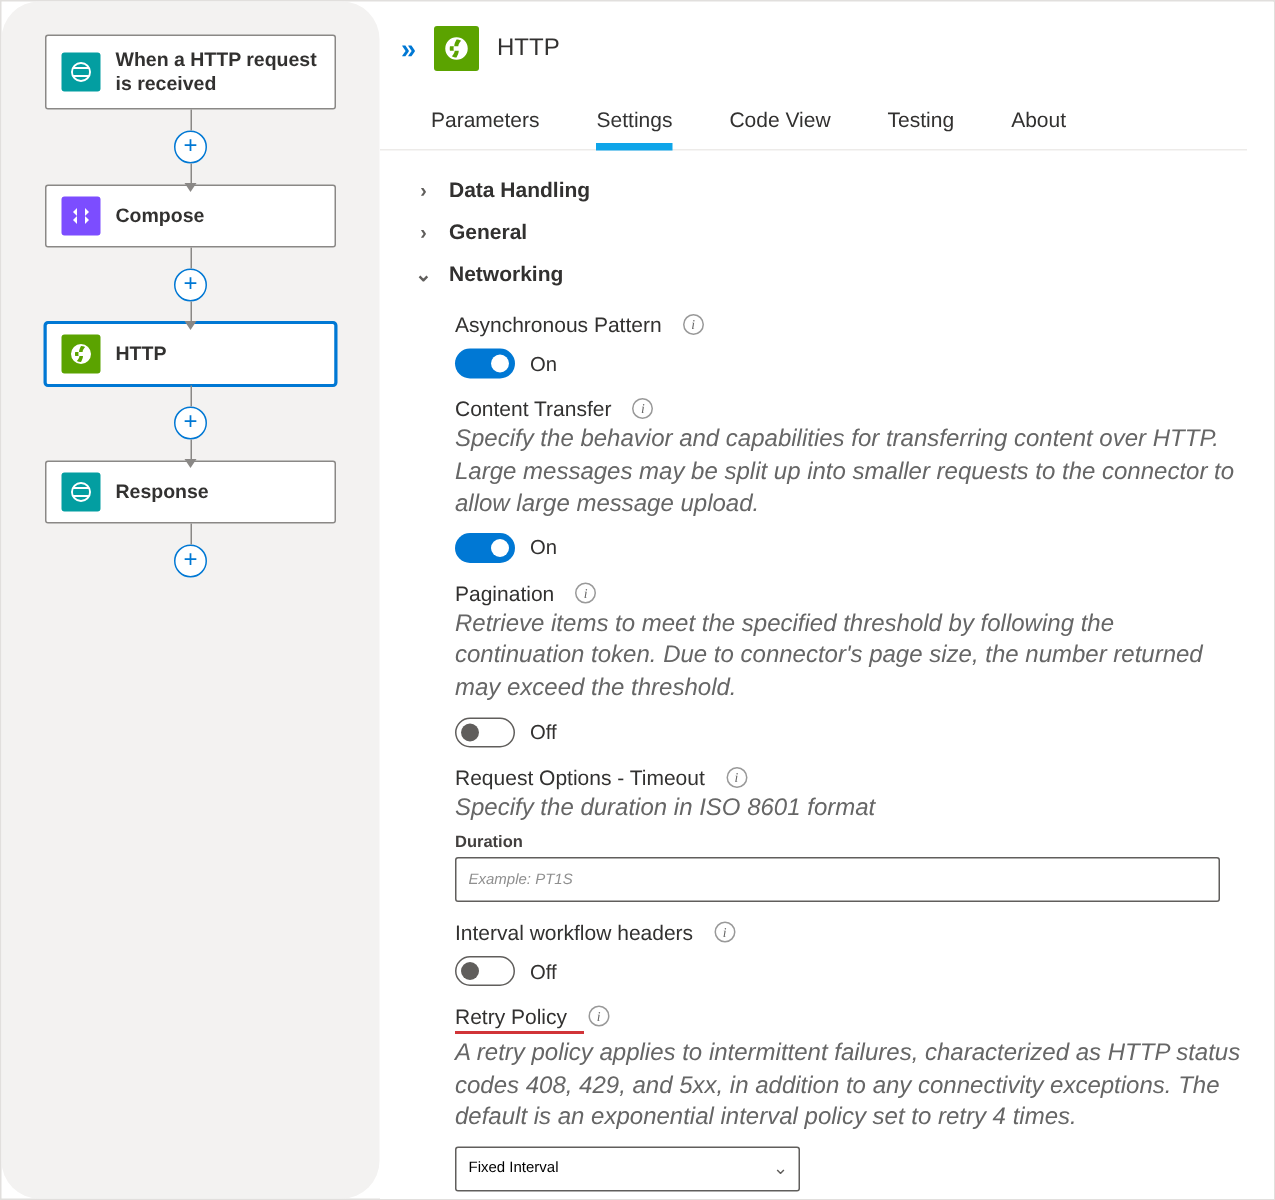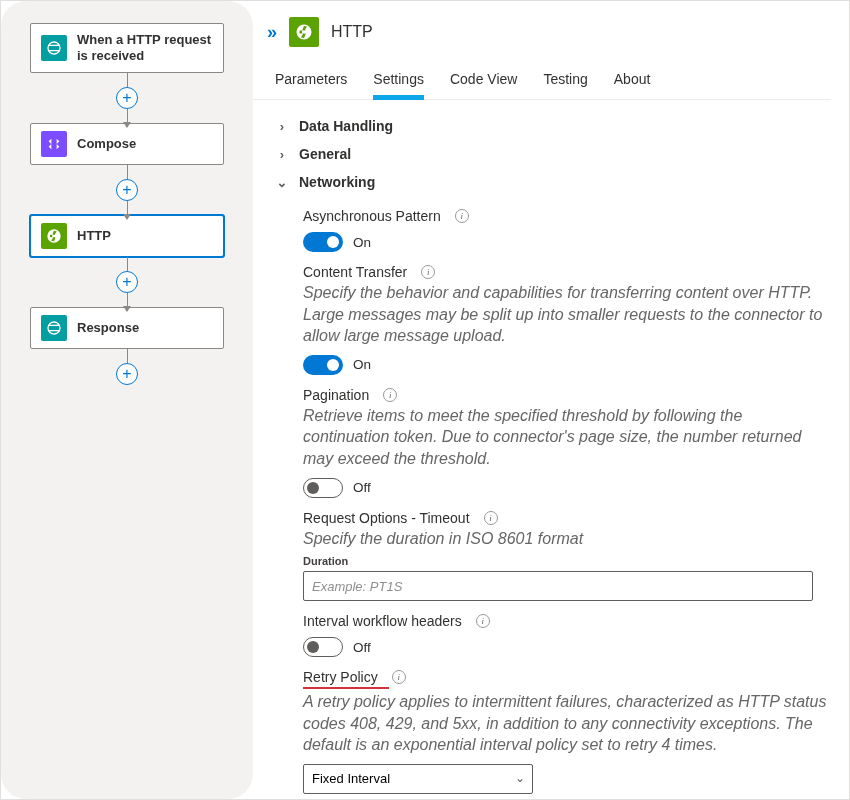--- a/index.html
+++ b/index.html
@@ -23,21 +23,21 @@
   .conn-wrap { display:flex; flex-direction:column; align-items:center; }
 
   
   .panel { flex:1; background:#fff; padding:16px 18px 0 0; overflow-y:auto; }
   .panel-inner { padding-left:0; }
   .hdr { display:flex; align-items:center; gap:12px; padding:0 0 4px 14px; }
   .chevr { color:#0078d4; font-size:18px; font-weight:600; cursor:pointer; }
   .hdr .icon { width:30px; height:30px; border-radius:2px; display:flex; align-items:center; justify-content:center; }
   .hdr-title { font-size:16px; font-weight:400; }
   .tabs { display:flex; gap:26px; padding:20px 0 0 22px; border-bottom:1px solid #edebe9; font-size:14px; }
-  .tab { padding-bottom:8px; color:#323130; cursor:pointer; }
+  .tab { padding-bottom:8px; color:#323130; cursor:pointer;margin-left:12px; }
   .tab.active { color:#333; border-bottom:5px solid #0ea5e9; font-weight:400; margin-bottom:-1px; }
 
   .sections { padding:12px 0 0 22px; }
   .sect-head { display:flex; align-items:center; gap:10px; padding:6px 0; font-weight:600; font-size:14px; cursor:pointer; }
   .sect-head .chev { width:14px; text-align:center; color:#605e5c; font-size:13px; }
   .sect-body { padding:4px 0 6px 28px; }
 
   .setting { margin:8px 0 12px; }
   .set-title { font-size:14px; color:#323130; display:flex; align-items:center; gap:14px; }
   .info { width:14px; height:14px; border:1px solid #999; border-radius:50%; display:inline-flex; align-items:center; justify-content:center; font-size:9px; color:#666; font-style:italic; font-family:serif; cursor:pointer; }
@@ -46,21 +46,21 @@
 
   .toggle-row { display:flex; align-items:center; gap:10px; margin-top:8px; }
   .toggle { width:40px; height:20px; border-radius:10px; position:relative; cursor:pointer; }
   .toggle .knob { position:absolute; width:12px; height:12px; background:#fff; border-radius:50%; top:4px; }
   .toggle.on  { background:#0078d4; }
   .toggle.on  .knob { right:4px; }
   .toggle.off { background:#fff; border:1px solid #605e5c; }
   .toggle.off .knob { left:3px; top:3px; background:#605e5c; }
   .toggle-label { font-size:13.5px; }
 
-  .txt-in, .select-in { width:510px; max-width:100%; height:30px; border:1px solid #605e5c; border-radius:2px; padding:0 8px; font-size:13px; font-family:inherit; background:#fff; }
+  .txt-in, .select-in { width:510px; max-width:100%; height:30px; border:1px solid #605e5c; border-radius:2px; padding:0 8px; font-size:10px; font-family:inherit; background:#fff; }
   .txt-in::placeholder { font-style:italic; color:#8f8f8f; }
   .select-wrap { position:relative; width:230px; }
   .select-in { width:230px; appearance:none; padding-right:10px; }
   .select-arrow { position:absolute; right:8px; top:7px; font-size:12px; color:#605e5c; pointer-events:none; }
 
   .field-row { display:flex; align-items:center; gap:4px; margin-top:4px; }
   .req { color:#a4262c; font-size:16px; line-height:1; margin-left:2px; }
 
   .hr-retry { border-bottom:2px solid #d13438; width:86px; margin-top:2px; }
 

